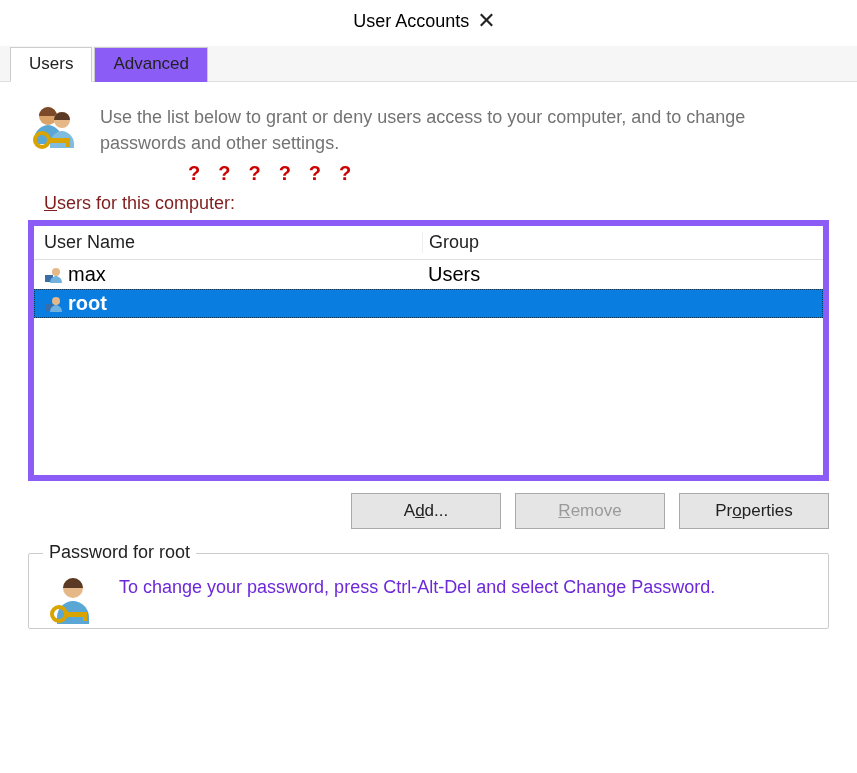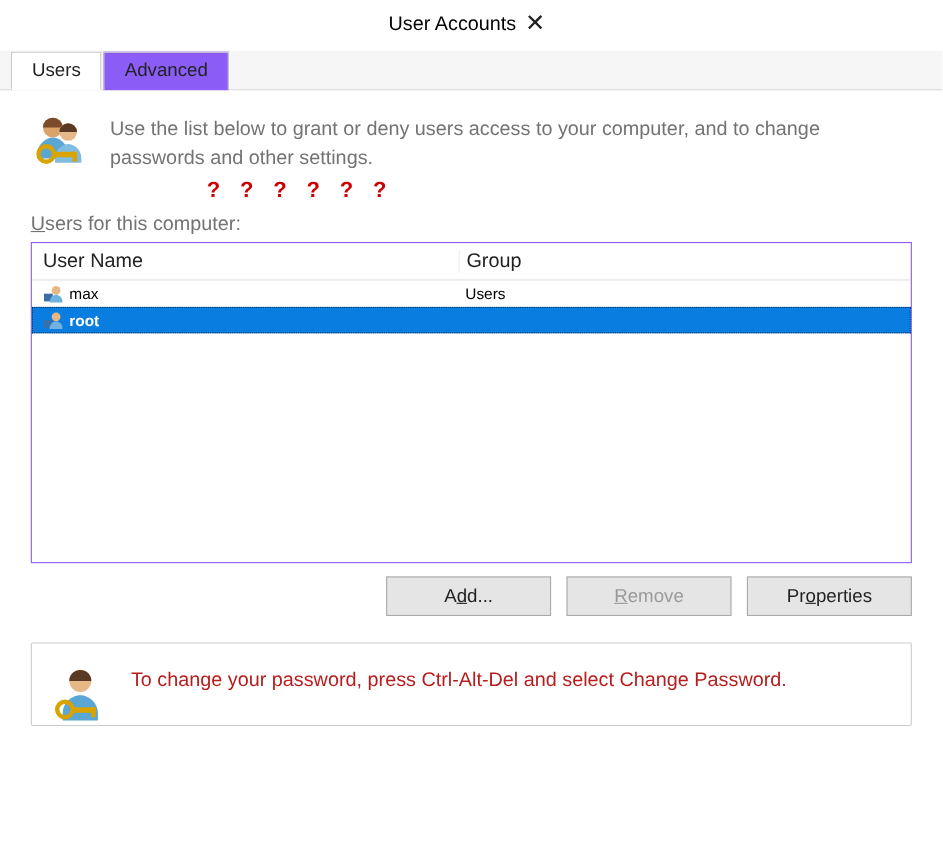--- a/index.html
+++ b/index.html
@@ -78,43 +78,43 @@
     .qmarks {
       color: #c00;
       font-size: 20px;
       letter-spacing: 18px;
       padding-left: 160px;
       margin: 4px 0 8px 0;
       font-weight: bold;
     }
     .list-label {
       font-size: 18px;
-      color: #737373;
-      margin: 6px 0 6px 0;
+      color: #7f1d1d;
+      margin: 6px 0 6px 16px;
     }
     .list-label .u { text-decoration: underline; }
     .listbox {
-      border: 1px solid #8b5cf6;
-      height: 292px;
+      border: 6px solid #8b5cf6;
+      height: 261px;
       background: #fff;
       margin-bottom: 12px;
     }
     .lb-header {
       display: flex;
       border-bottom: 1px solid #e0e0e0;
       font-size: 18px;
       color: #222;
       padding: 6px 0;
     }
     .col-name { width: 368px; padding-left: 10px; }
     .col-group { flex: 1; padding-left: 6px; border-left: 1px solid #eee; margin-left: 20px; }
     .lb-row {
       display: flex;
       align-items: center;
-      font-size: 14px;
+      font-size: 20px;
       padding: 3px 0;
     }
     .lb-row .col-name { display: flex; align-items: center; gap: 6px; }
     .lb-row.selected {
       background: #0a7de0;
       color: #fff;
       outline: 1px dotted #08355a;
       outline-offset: -1px;
       font-weight: bold;
     }
@@ -159,21 +159,21 @@
     }
     .pw-row {
       display: flex;
       align-items: flex-start;
       gap: 18px;
     }
     .pw-icon svg { display: block; }
     .pw-text {
       font-size: 18px;
       line-height: 1.45;
-      color: #b91c1c;
+      color: #6d28d9;
       padding-top: 2px;
     }
   </style>
 </head>
 <body>
 
 <div class="titlebar">
   <span>User Accounts</span>
   <span class="close-btn">✕</span>
 </div>
@@ -252,20 +252,21 @@
         <span>emove</span>
     </div>
     <div class="btn">
       <span>Pr</span>
         <span class="u">o</span>
         <span>perties</span>
     </div>
   </div>
 
   <div class="groupbox">
+    <div class="groupbox-label">Password for root</div>
     <div class="pw-row">
       <span class="pw-icon">
         <svg width="56" height="56" viewBox="0 0 56 56">
           <circle cx="28" cy="16" r="10" fill="#e6b887"></circle>
           <path d="M18 16a10 10 0 0 1 20 0" fill="#5a3a24"></path>
           <path d="M12 46c0-12 10-17 16-17s16 5 16 17v6H12z" fill="#5aa7d6"></path>
           <circle cx="14" cy="42" r="7" fill="none" stroke="#d9a300" stroke-width="4"></circle>
           <rect x="20" y="40" width="22" height="5" fill="#d9a300"></rect>
           <rect x="38" y="40" width="4" height="9" fill="#d9a300"></rect>
         </svg>

